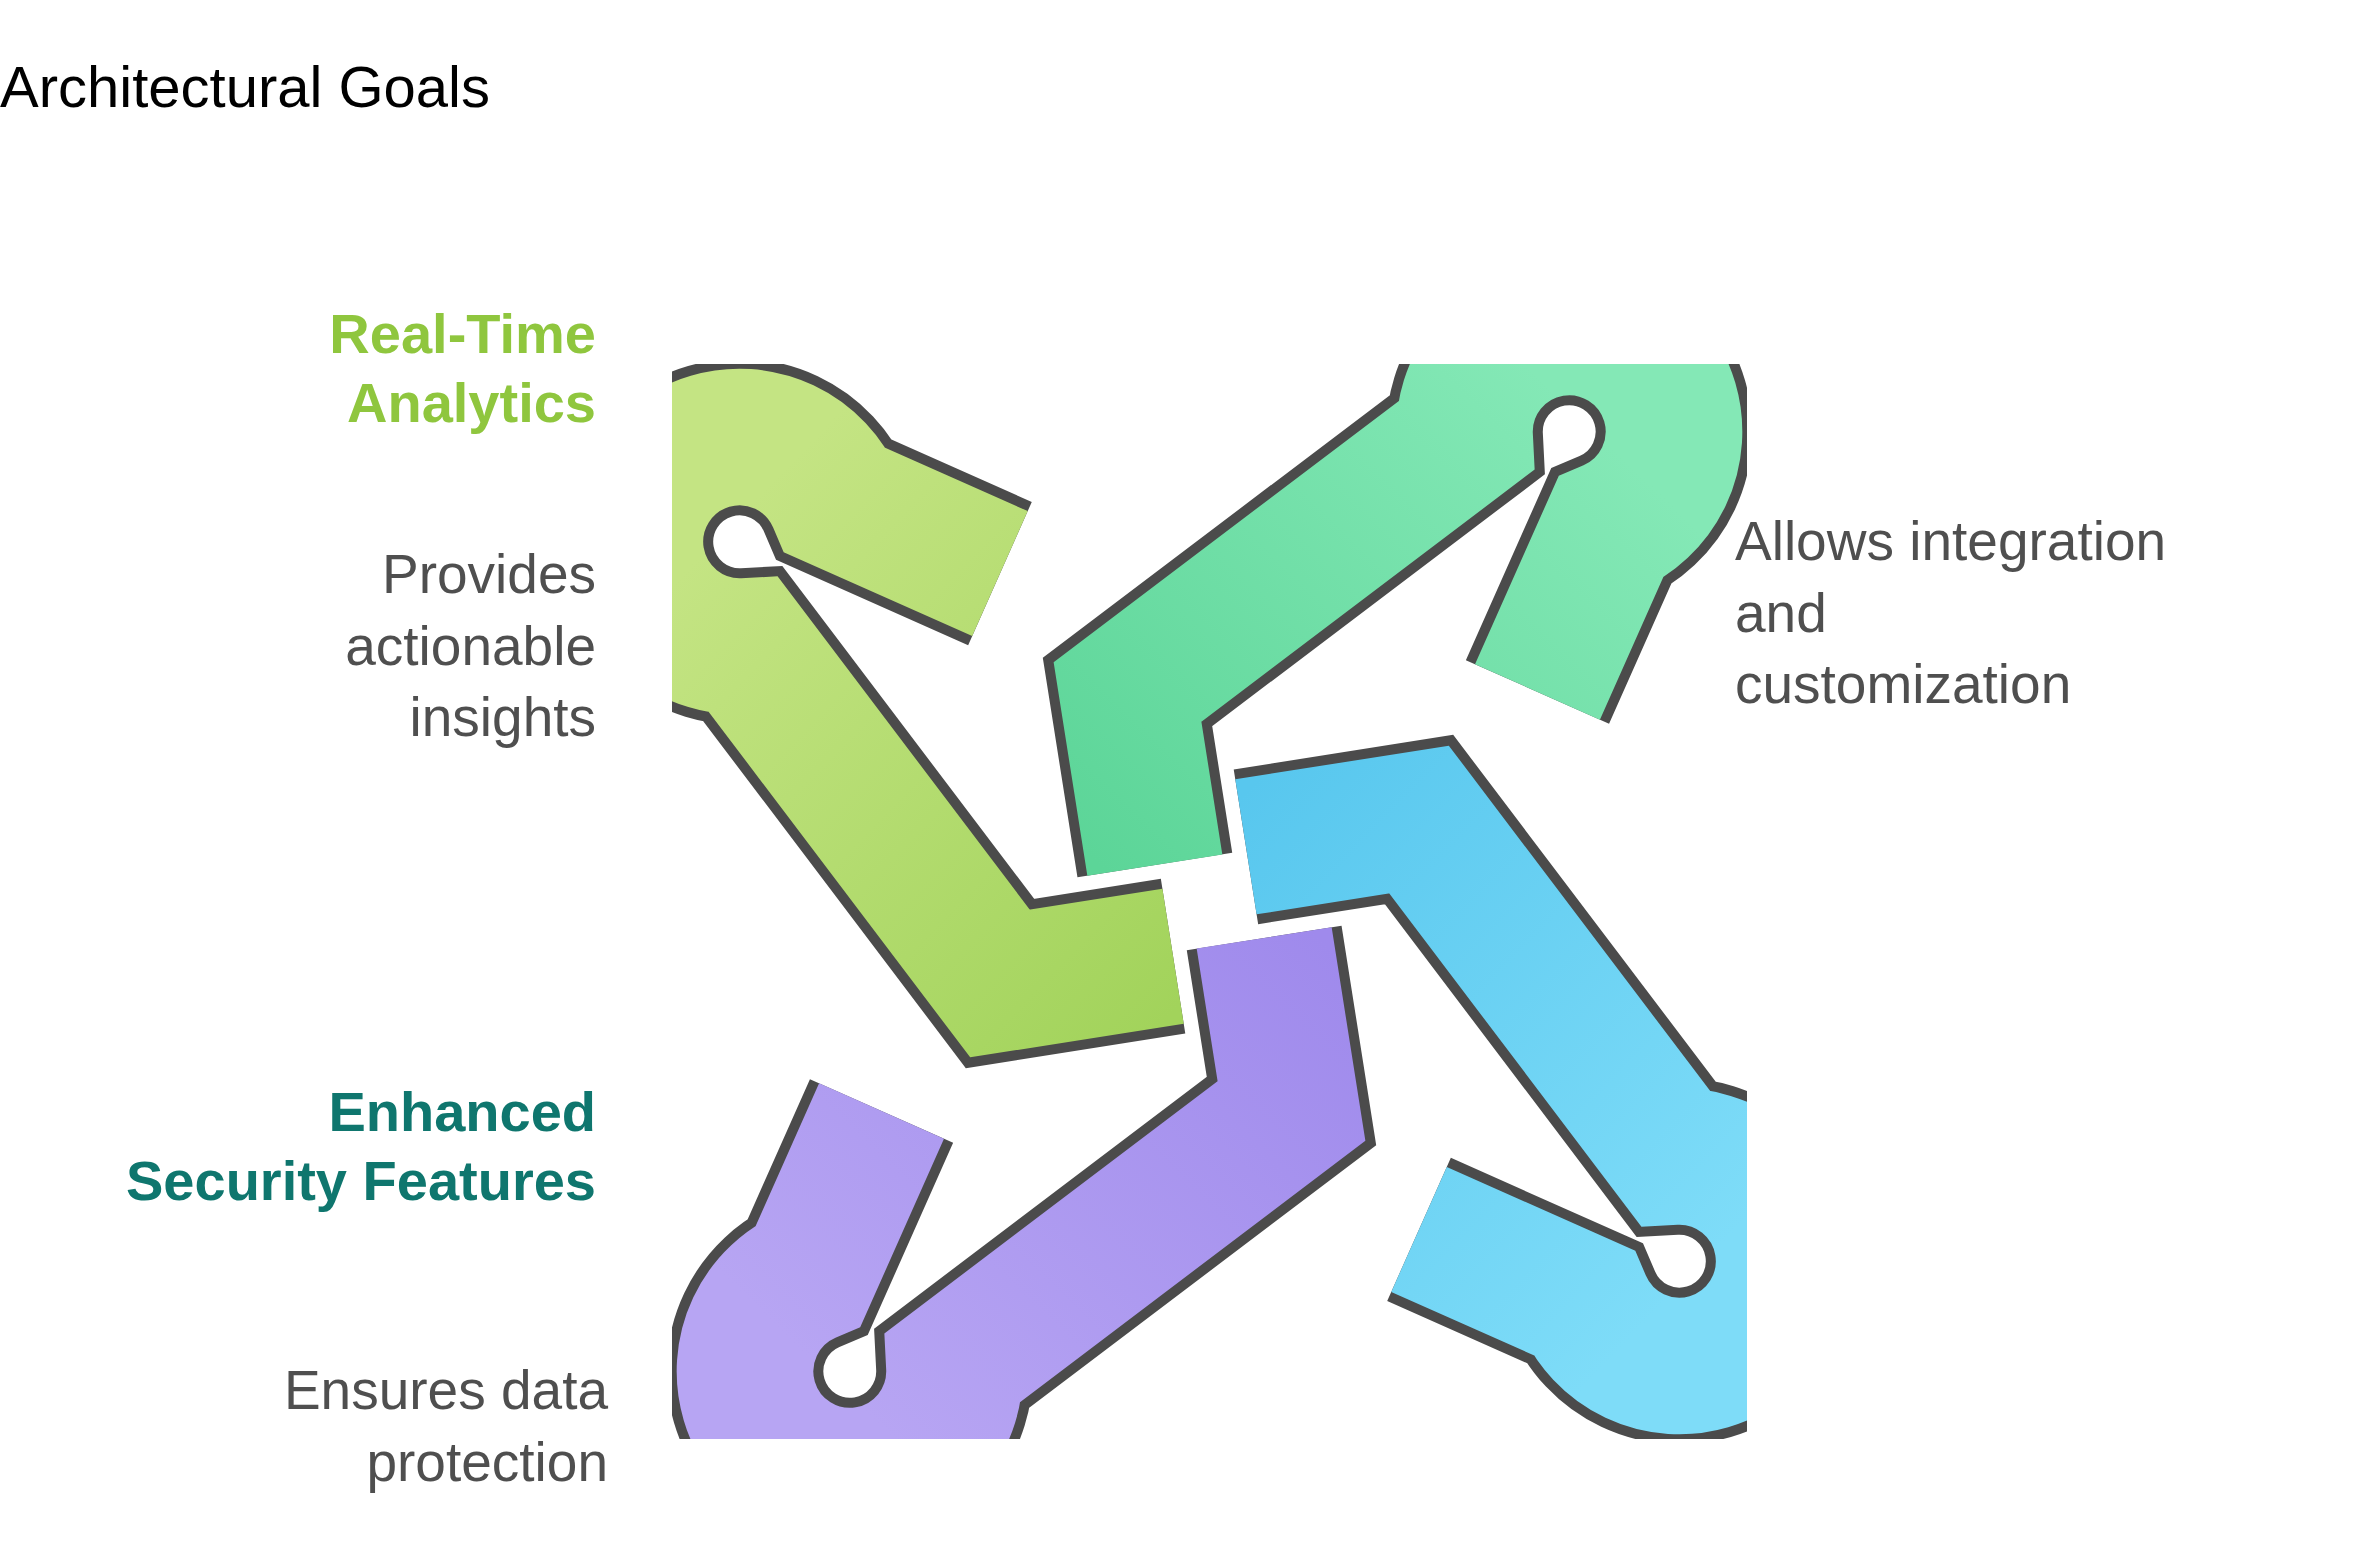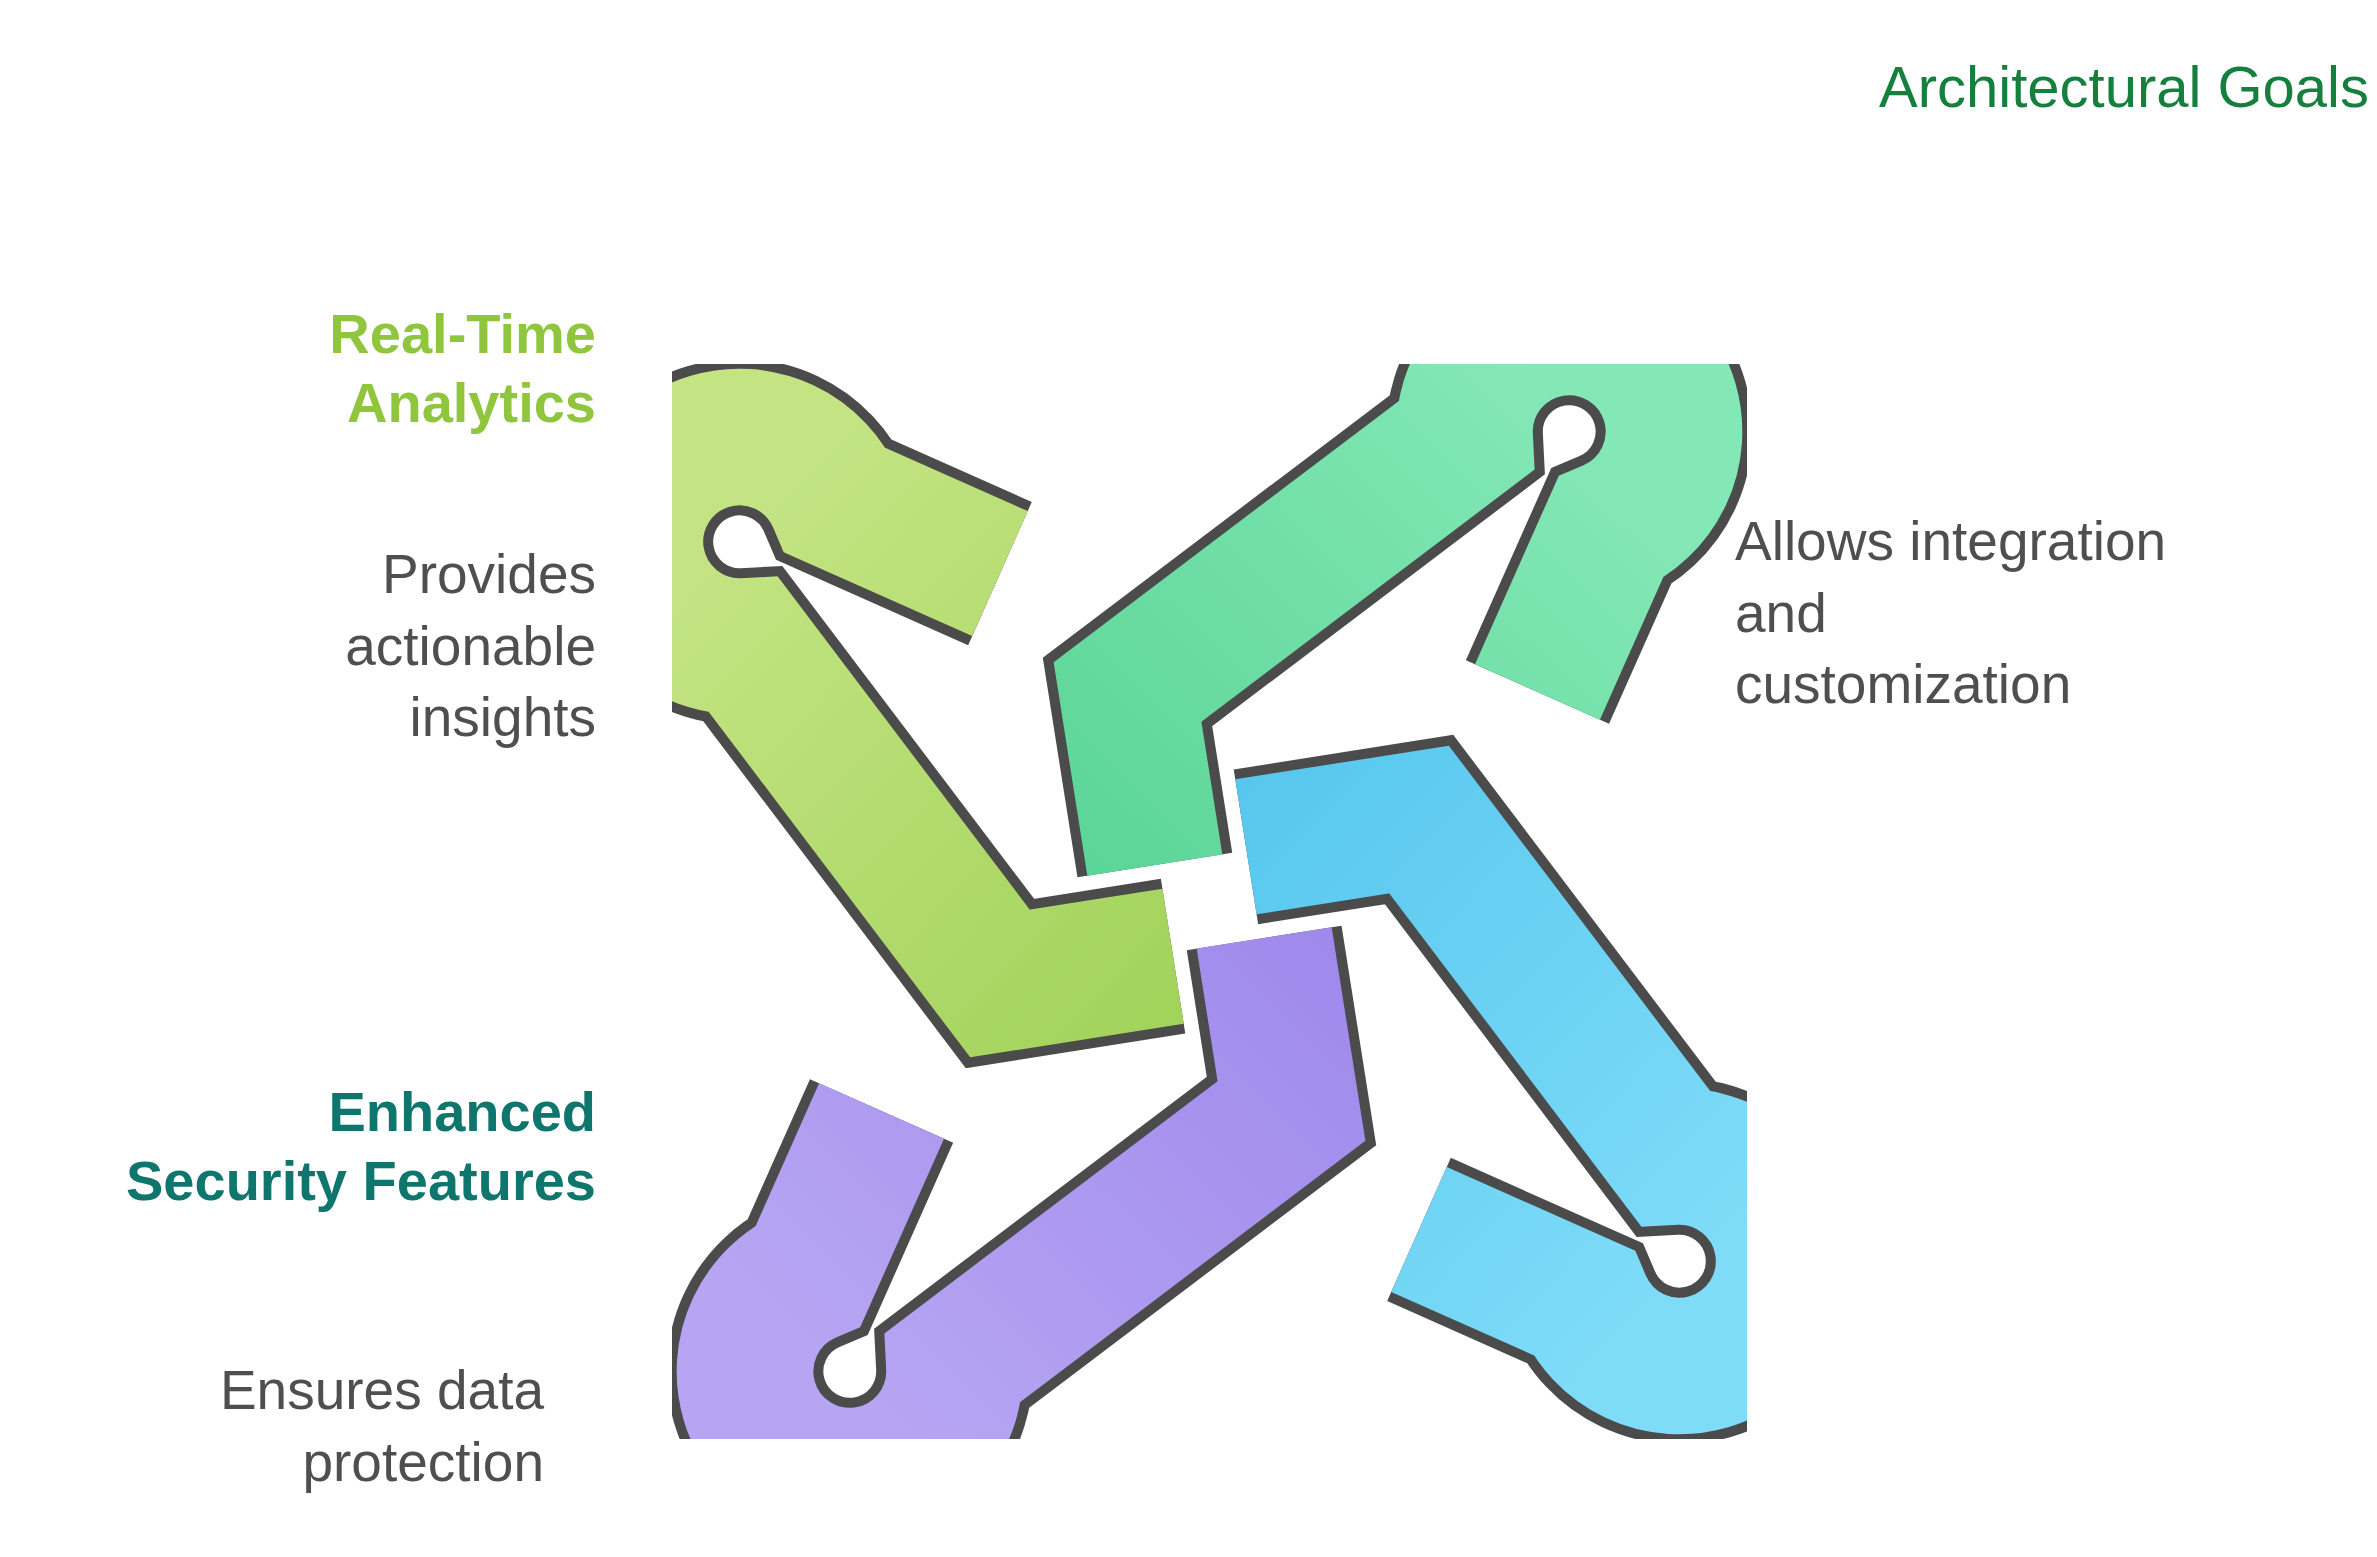--- a/index.html
+++ b/index.html
@@ -5,22 +5,22 @@
   html,body{margin:0;padding:0;background:#ffffff;}
   .stage{
     position:relative;
     width:2377px;height:1558px;
     background:#ffffff;
     font-family:"Liberation Sans", sans-serif;
     overflow:hidden;
   }
   .title{
     position:absolute;left:0;right:8px;top:53px;
-    text-align:right;
-    font-size:58px;color:#15803d;
+    text-align:left;
+    font-size:58px;color:#000000;
     white-space:pre-line;
   }
   .label{
     position:absolute;
     font-weight:bold;
     font-size:56px;
     line-height:1.24;
     white-space:pre-line;
   }
   .desc{
@@ -30,21 +30,21 @@
     color:#4f4f4f;
     white-space:pre-line;
   }
   .align-right{text-align:right;}
   .align-left{text-align:left;}
   .tl-label{right:1781px;top:299px;}
   .tl-desc{right:1781px;top:539px;}
   .tr-label{left:1735px;top:258px;}
   .tr-desc{left:1735px;top:506px;}
   .bl-label{right:1781px;top:1077px;}
-  .bl-desc{right:1833px;top:1355px;}
+  .bl-desc{right:1769px;top:1355px;}
   .br-label{left:1735px;top:1077px;}
   .br-desc{left:1735px;top:1355px;}
   .knot-box{
     position:absolute;left:672px;top:364px;
     width:1075px;height:1075px;
   }
   .knot-outline{
     fill:none;
     stroke:#4b4b4b;
     stroke-width:172;

